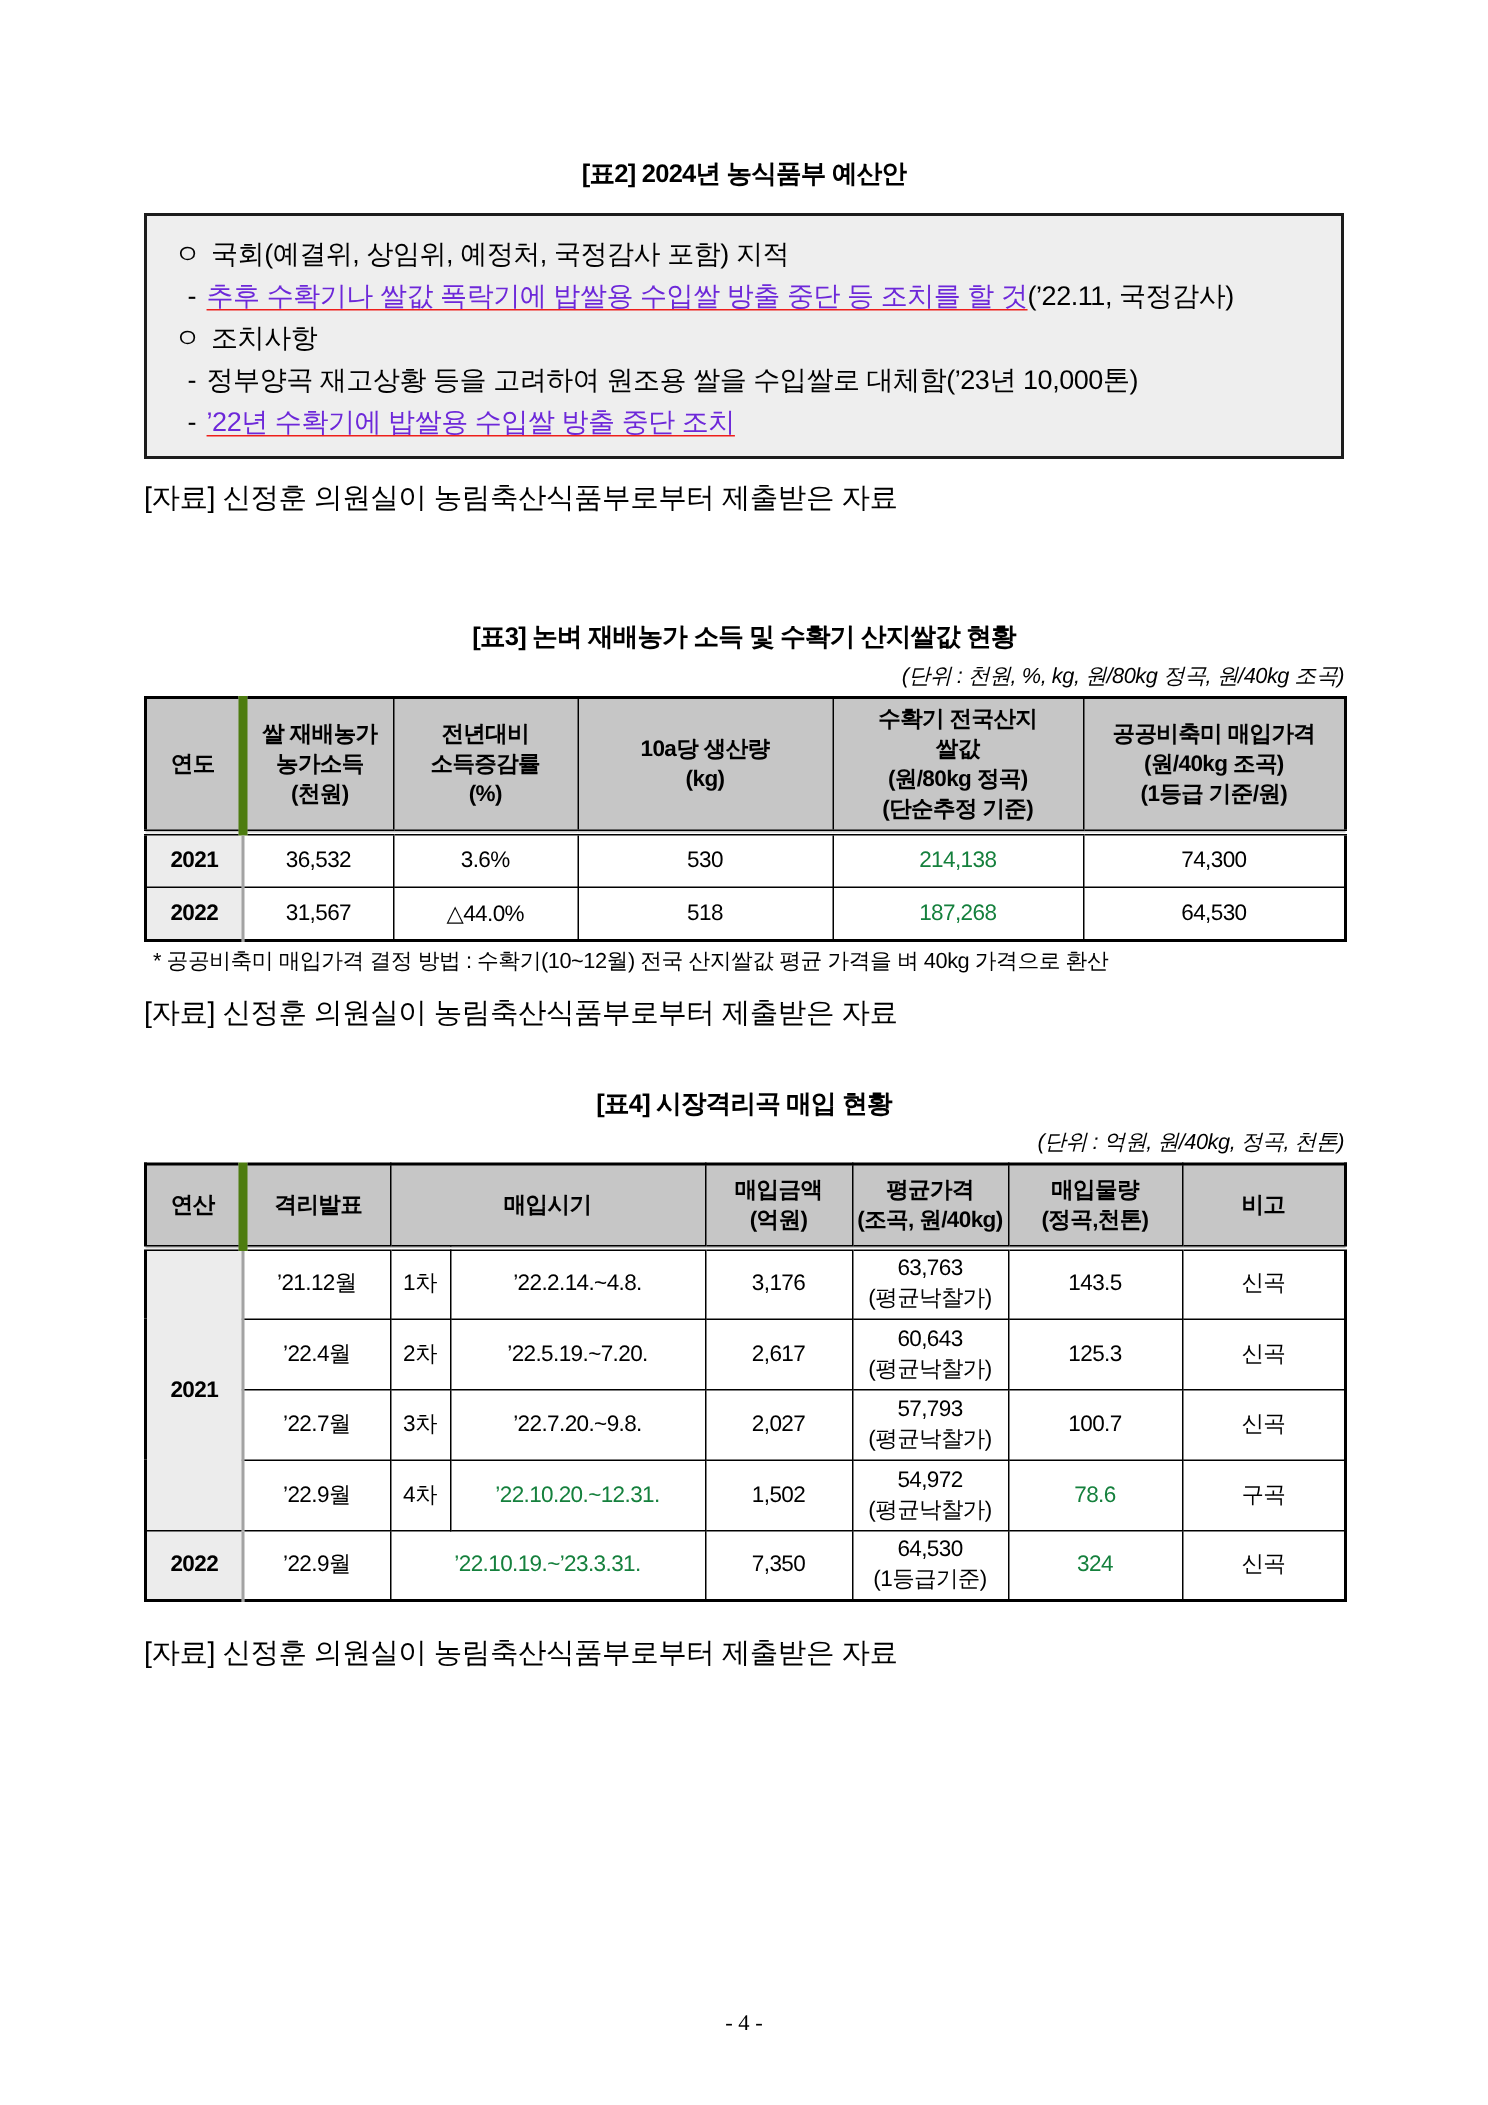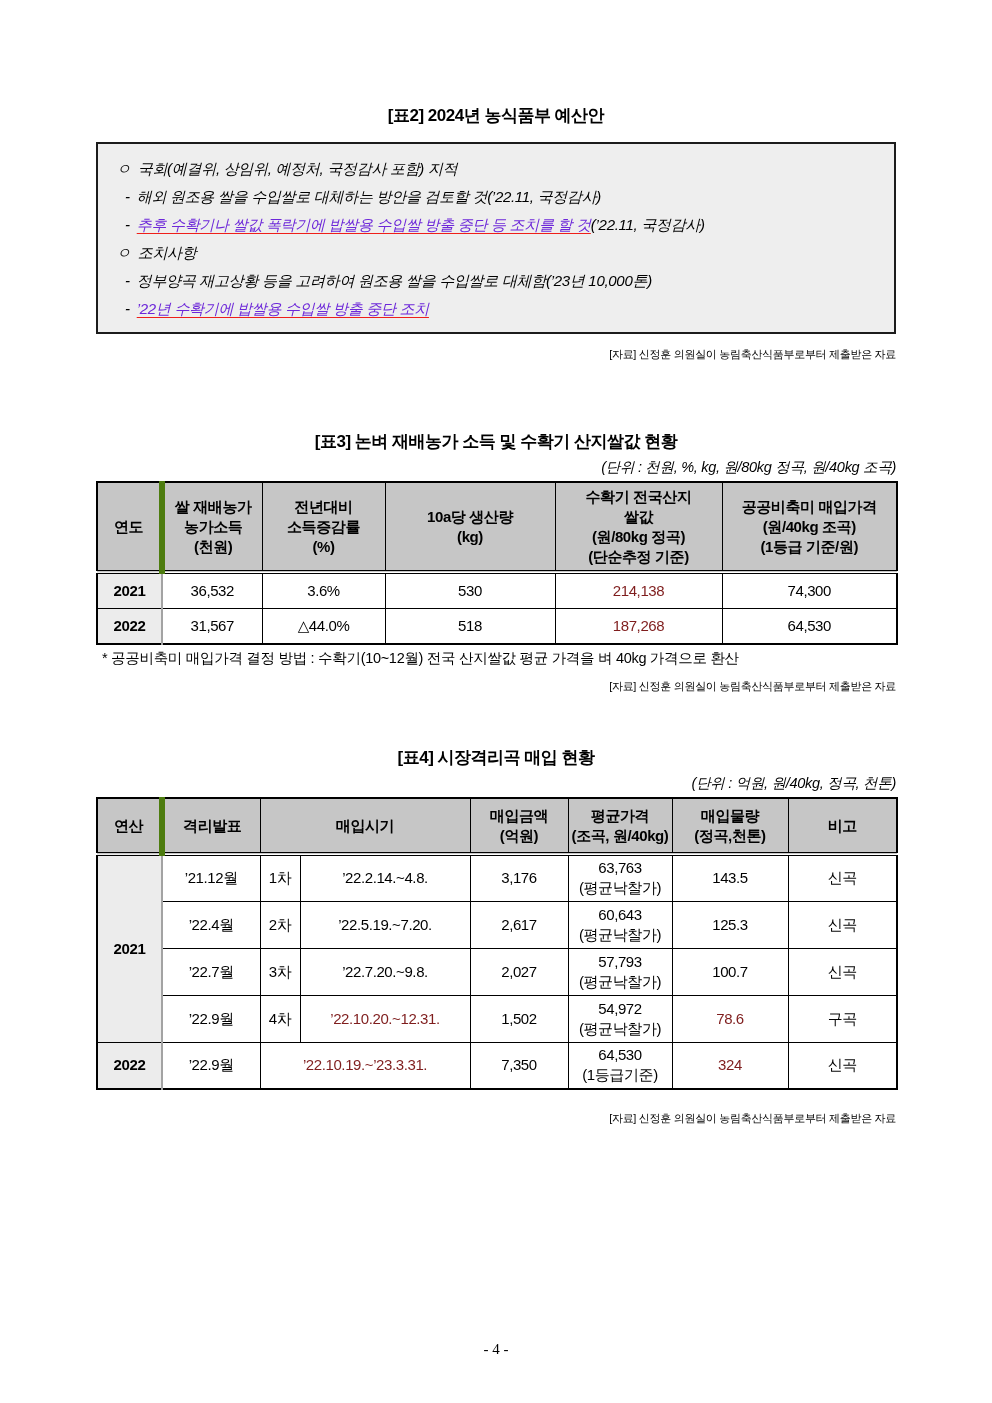--- a/index.html
+++ b/index.html
@@ -17,39 +17,39 @@
   .content { position: absolute; left: 96px; top: 0; width: 800px; }
 
   .tbl-title {
     text-align: center;
     font-weight: 700;
     font-size: 17px;
     letter-spacing: -0.5px;
   }
   .title2 { margin-top: 104px; }
   .title3 { margin-top: 68px; }
-  .title4 { margin-top: 52px; }
+  .title4 { margin-top: 36px; }
 
   .notice-box {
     margin-top: 15px;
     border: 2px solid #1c1c1c;
     background: #eeeeee;
     padding: 11px 18px 9px 18px;
   }
-  .bline { font-size: 15px; line-height: 28px; letter-spacing: -0.3px; white-space: nowrap; font-style: italic; }
+  .bline { font-size: 18px; line-height: 28px; letter-spacing: -0.3px; white-space: nowrap; }
   .bline .bullet { margin-right: 7px; }
   .bline.lv2 { padding-left: 9px; }
   .red-u {
     color: #6d28d9;
     text-decoration: underline;
     text-decoration-color: #ee1f1a;
     text-underline-offset: 3px;
   }
 
-  .src { margin-top: 13px; font-size: 11px; letter-spacing: -0.3px; text-align: right; }
+  .src { margin-top: 13px; font-size: 19px; letter-spacing: -0.3px; }
   .src-t3 { margin-top: 7px; }
   .src-t4 { margin-top: 21px; }
 
   .unit { margin-top: 5px; text-align: right; font-size: 14.5px; letter-spacing: -0.3px; font-style: italic; }
 
   table {
     margin-top: 4px;
     width: 800px;
     border-collapse: collapse;
     table-layout: fixed;
@@ -73,21 +73,21 @@
   th.year-cell {
     background: #ececec;
     font-weight: 700;
     border-right: 2px solid #a3a3a3;
   }
   thead th:first-child { border-right: 6px solid #4d7c0f; }
   .t3 thead th { height: 90px; }
   .t3 tbody td, .t3 tbody th { height: 36px; }
   .t4 thead th { height: 56px; }
   .t4 tbody td, .t4 tbody th { height: 47px; line-height: 20px; }
-  td.red { color: #7f1d1d; }
+  td.red { color: #15803d; }
 
   .fn { font-size: 14.5px; line-height: 27px; padding-left: 6px; letter-spacing: -0.3px; }
   .fn-first { margin-top: 12px; }
 
   .pageno {
     position: absolute;
     left: 0; right: 0;
     top: 1341px;
     text-align: center;
     font-size: 15px;
@@ -97,21 +97,20 @@
 </head>
 <body>
 
 <div class="page">
   <div class="content">
 
     <div class="tbl-title title2">[표2] 2024년 농식품부 예산안</div>
 
     <div class="notice-box">
       <div class="bline lv1"><span class="bullet">ㅇ</span><span>국회(예결위, 상임위, 예정처, 국정감사 포함) 지적</span></div>
-      <div class="bline lv2"><span class="bullet">-</span><span>해외 원조용 쌀을 수입쌀로 대체하는 방안을 검토할 것(’22.11, 국정감사)</span></div>
       <div class="bline lv2"><span class="bullet">-</span><span class="red-u">추후 수확기나 쌀값 폭락기에 밥쌀용 수입쌀 방출 중단 등 조치를 할 것</span><span>(’22.11, 국정감사)</span></div>
       <div class="bline lv1"><span class="bullet">ㅇ</span><span>조치사항</span></div>
       <div class="bline lv2"><span class="bullet">-</span><span>정부양곡 재고상황 등을 고려하여 원조용 쌀을 수입쌀로 대체함(’23년 10,000톤)</span></div>
       <div class="bline lv2"><span class="bullet">-</span><span class="red-u">’22년 수확기에 밥쌀용 수입쌀 방출 중단 조치</span></div>
     </div>
 
     <div class="src">[자료] 신정훈 의원실이 농림축산식품부로부터 제출받은 자료</div>
 
     <div class="tbl-title title3">[표3] 논벼 재배농가 소득 및 수확기 산지쌀값 현황</div>
     <div class="unit">(단위 : 천원, %, kg, 원/80kg 정곡, 원/40kg 조곡)</div>

